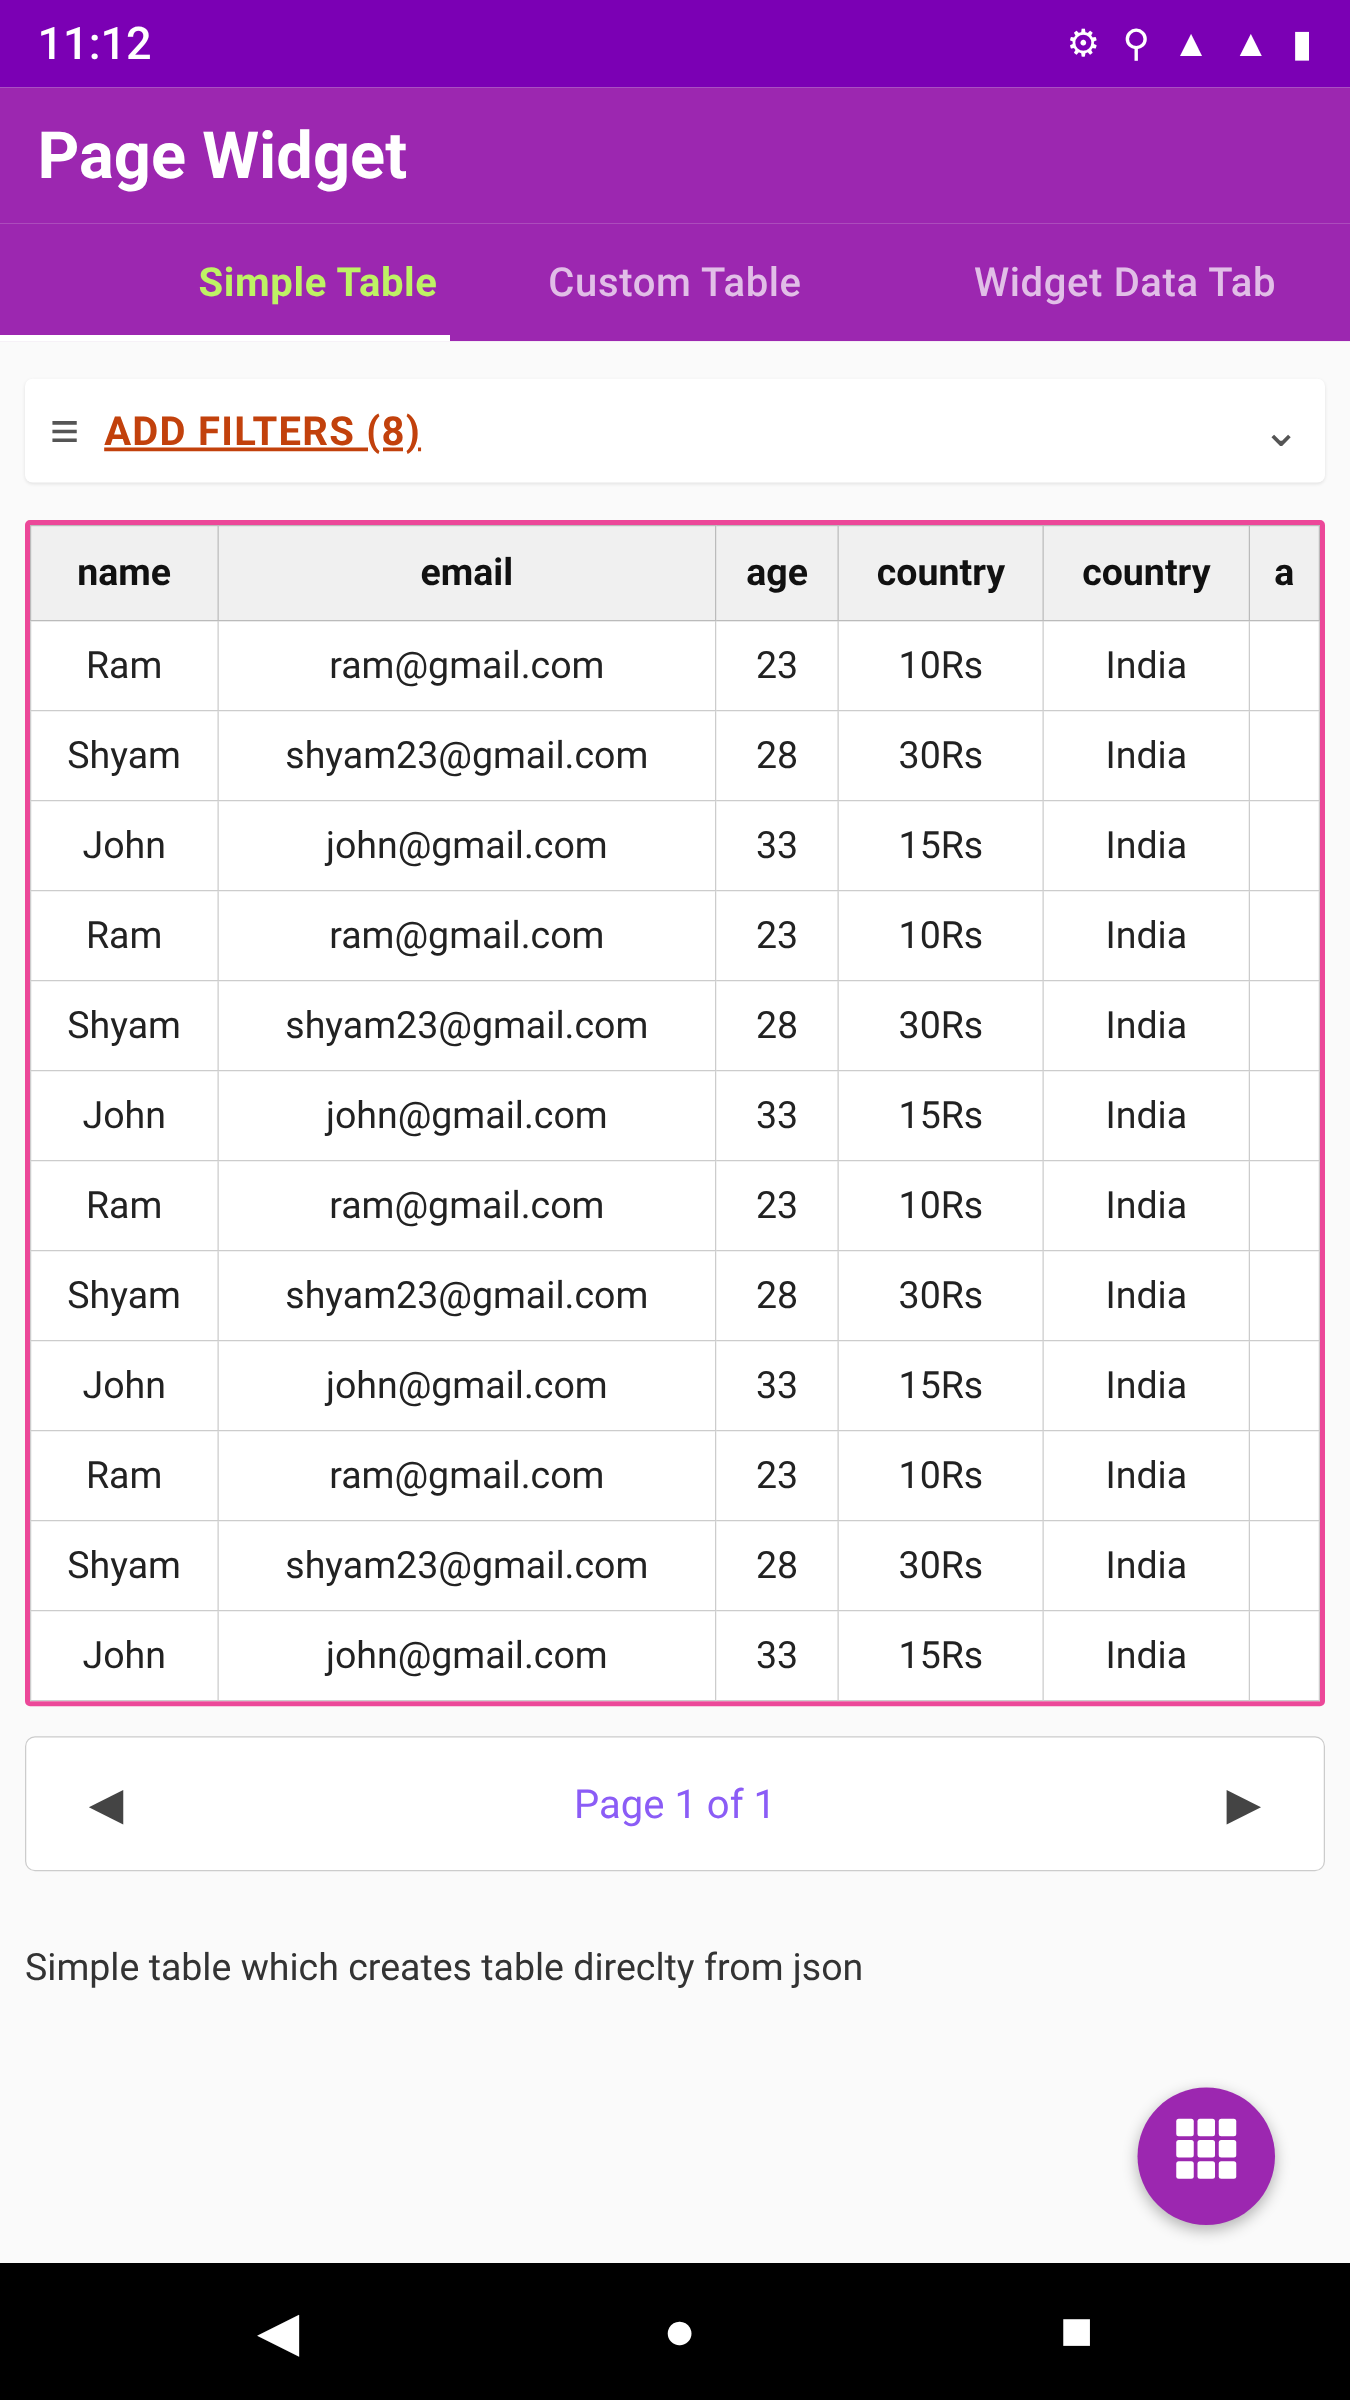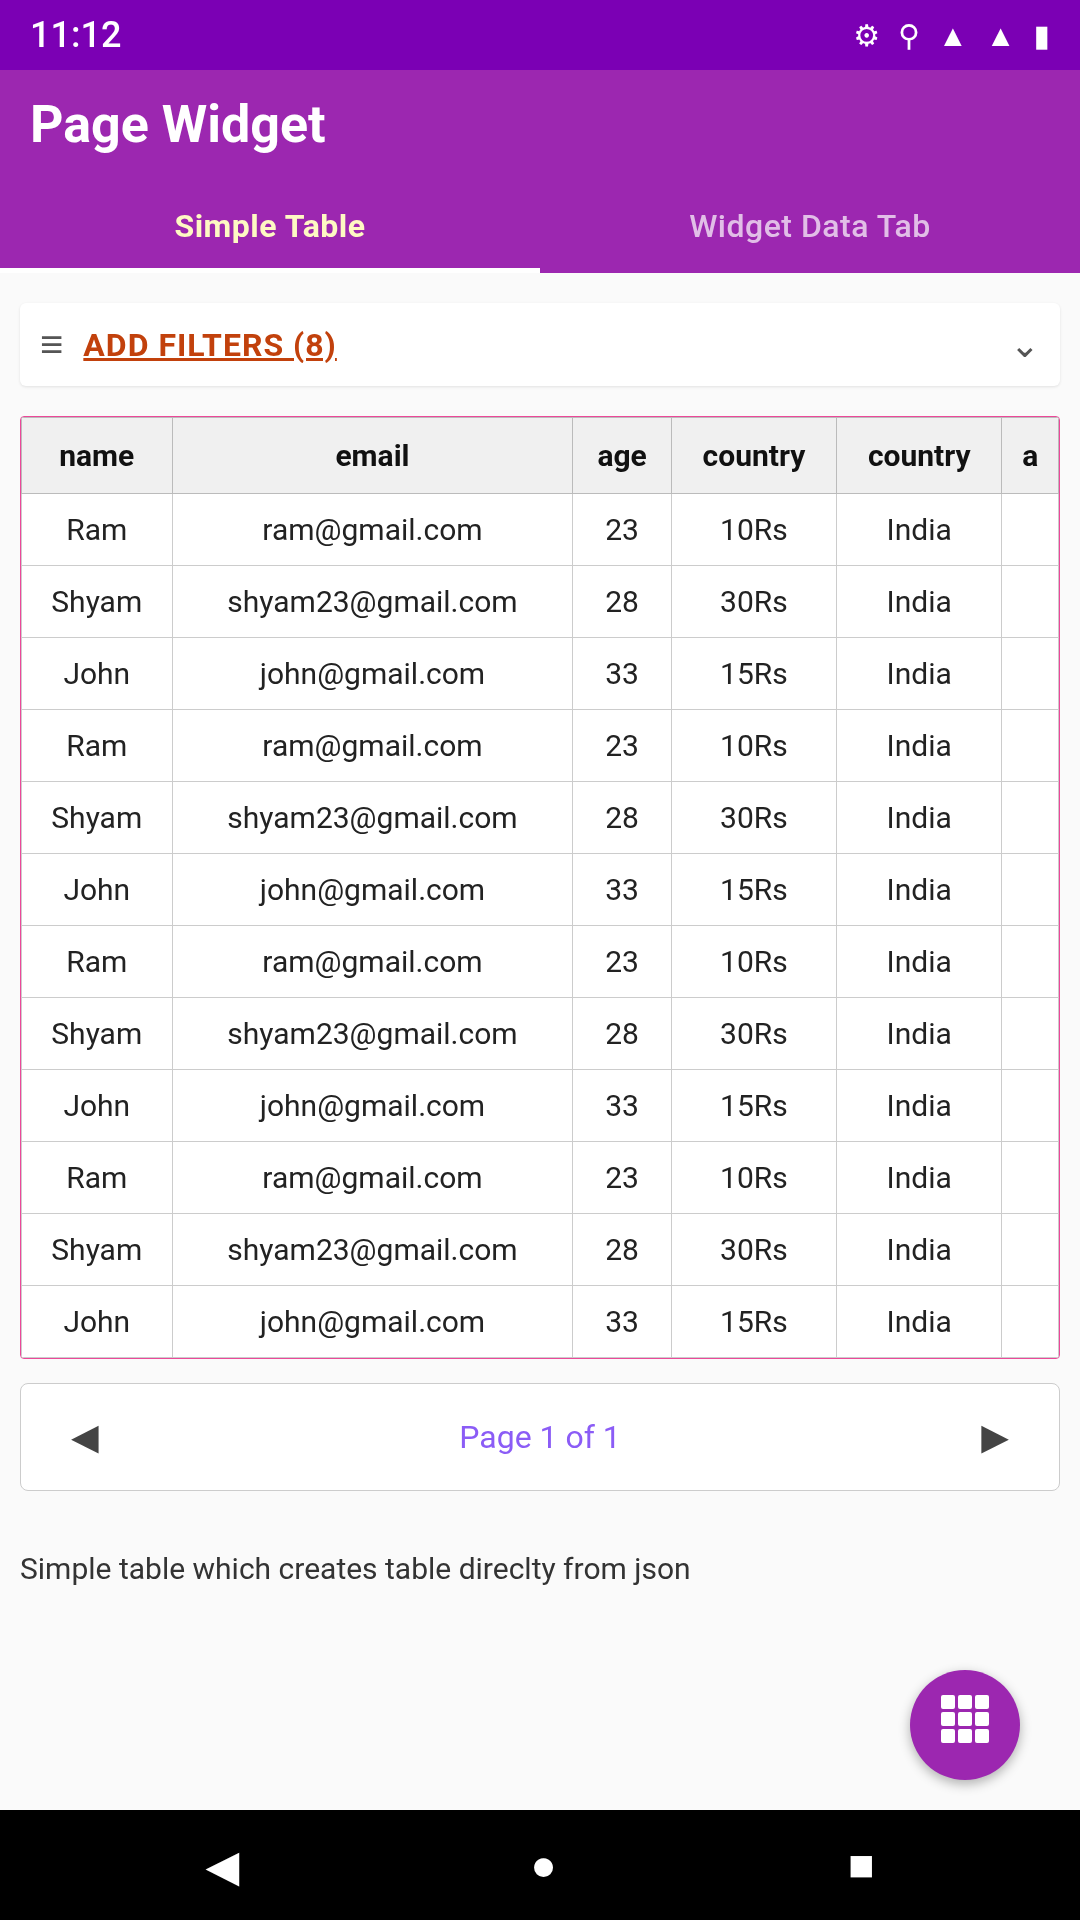--- a/index.html
+++ b/index.html
@@ -59,22 +59,23 @@
       text-align: center;
       padding: 28px 10px;
       color: rgba(255,255,255,0.7);
       font-size: 32px;
       font-weight: 500;
       cursor: pointer;
       position: relative;
       letter-spacing: 0.5px;
     }
     .tab.active {
-      color: #fef9c3;
+      color: #bef264;
       font-weight: 700;
+      text-align: right;
     }
     .tab.active::after {
       content: '';
       position: absolute;
       bottom: 0;
       left: 0;
       right: 0;
       height: 5px;
       background: white;
     }
@@ -110,21 +111,21 @@
       text-decoration: underline;
     }
     .filter-chevron {
       font-size: 36px;
       color: #555;
     }
 
     
     .table-wrapper {
       overflow-x: auto;
-      border: 1px solid #ec4899;
+      border: 4px solid #ec4899;
       border-radius: 4px;
       background: white;
       margin-bottom: 24px;
     }
     table {
       width: 100%;
       border-collapse: collapse;
       font-size: 30px;
     }
     thead tr {
@@ -231,20 +232,23 @@
   </div>
 </div>
 
 <div class="app-bar">
   <div class="app-title">Page Widget</div>
 </div>
 
 <div class="tabs">
   <div class="tab active">
     <span>Simple Table</span>
+  </div>
+  <div class="tab">
+    <span>Custom Table</span>
   </div>
   <div class="tab">
     <span>Widget Data Tab</span>
   </div>
 </div>
 
 <div class="content">
 
   <div class="filter-bar">
     <span class="filter-icon">≡</span>

